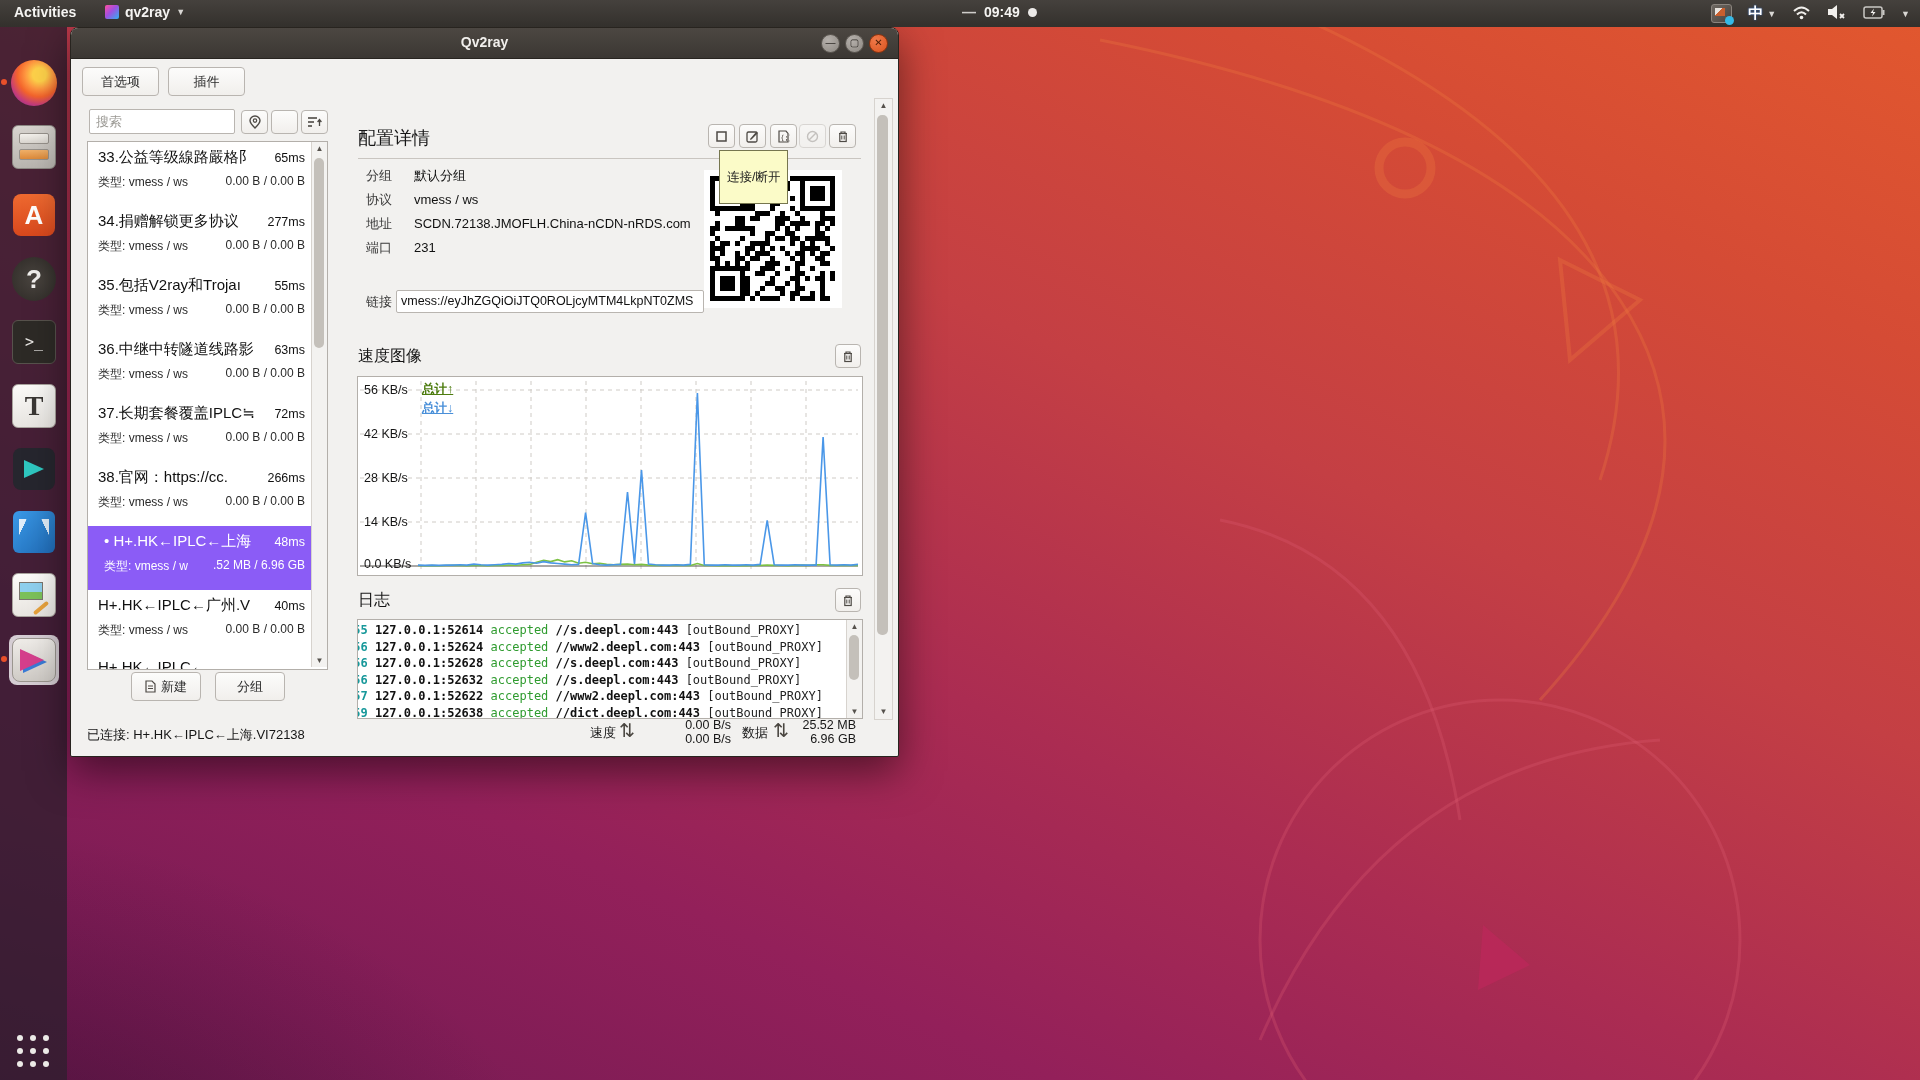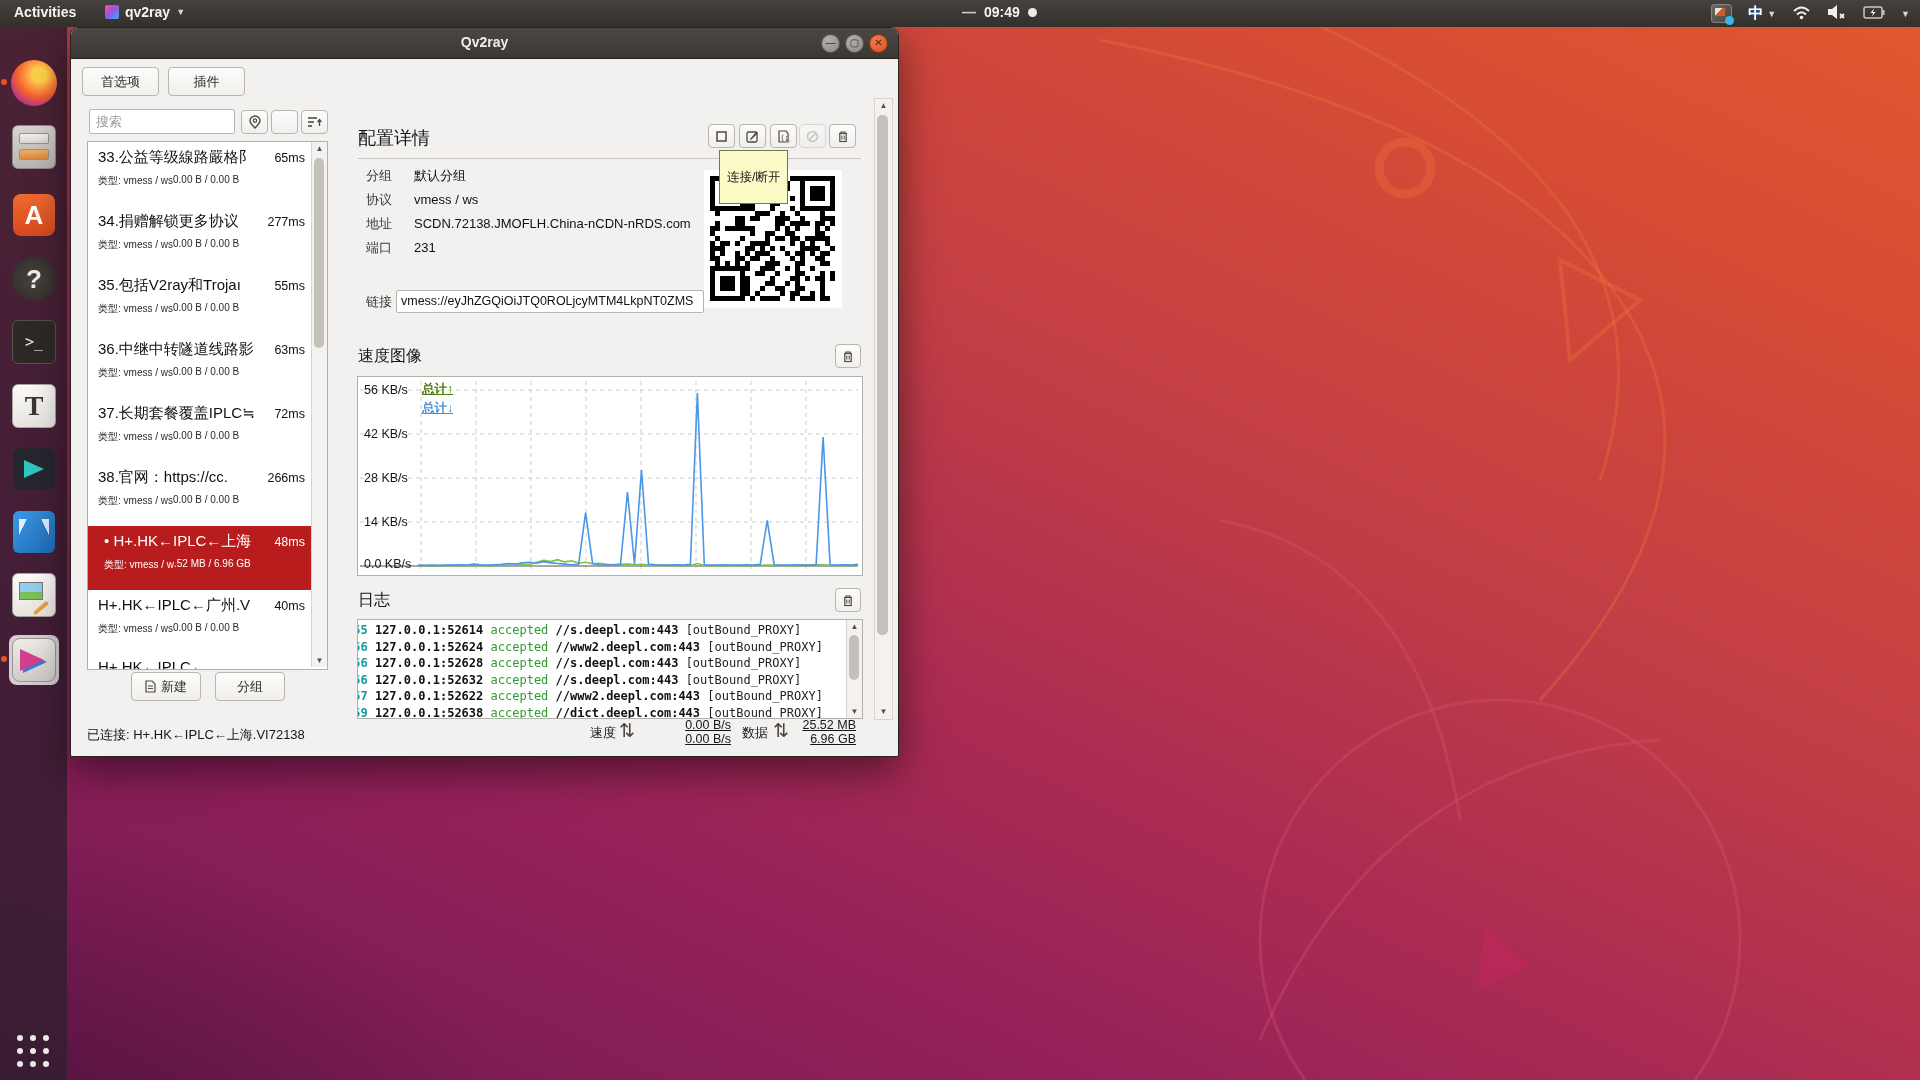--- a/index.html
+++ b/index.html
@@ -90,22 +90,22 @@
   input.search{position:absolute;left:18px;top:51px;width:132px;height:23px;border:1px solid #b9b5b0;
     border-radius:2px;background:#fff;padding:0 6px;font-size:13px;color:#1c1c1c;font-family:"Liberation Sans",sans-serif;}
   input.search::placeholder{color:#9a9893;}
   
   #serverlist{position:absolute;left:16px;top:83px;width:239px;height:527px;background:#fff;
     border:1px solid #b3afaa;overflow:hidden;}
   .srow{position:relative;height:64px;padding:6px 22px 0 10px;box-sizing:border-box;}
   .srow .l1{display:flex;justify-content:space-between;align-items:baseline;white-space:nowrap;overflow:hidden;}
   .srow .nm{font-size:15px;color:#111;overflow:hidden;white-space:nowrap;max-width:168px;}
   .srow .lat{font-size:12.5px;color:#111;margin-left:4px;}
-  .srow .l2{display:flex;margin-top:7px;font-size:10px;color:#2a2a2a;white-space:nowrap;}
-  .srow.sel{background:#b91c1c;padding-left:16px;}
+  .srow .l2{display:flex;justify-content:space-between;margin-top:7px;font-size:12px;color:#2a2a2a;white-space:nowrap;}
+  .srow.sel{background:#8b5cf6;padding-left:16px;}
   .srow.sel .nm,.srow.sel .lat,.srow.sel .l2{color:#fff;}
   .srow.clip{height:15px;padding-top:4px;}
   .vscroll{position:absolute;top:1px;bottom:1px;right:1px;width:15px;background:#f3f2f0;border-left:1px solid #d7d3ce;}
   .vscroll .up,.vscroll .dn{position:absolute;left:0;right:0;height:13px;font-size:8px;color:#55514c;text-align:center;line-height:13px;}
   .vscroll .up{top:0;} .vscroll .dn{bottom:0;}
   .vscroll .thumb{position:absolute;left:2px;width:10px;background:#c4c0ba;border-radius:5px;}
   
   #status-conn{position:absolute;left:16px;top:668px;font-size:13px;color:#161616;}
   
   #details-title{position:absolute;left:287px;top:68px;font-size:18px;color:#161616;}
@@ -132,21 +132,21 @@
   .lt{color:#17989a;font-weight:bold;} .lip{color:#111;font-weight:bold;}
   .lst{color:#2e9b2e;} .lurl{color:#111;font-weight:bold;} .ltag{color:#222;}
   
   #mainscroll{position:absolute;right:5px;top:40px;width:17px;height:620px;background:#f3f2f0;border:1px solid #d7d3ce;}
   #mainscroll .up,#mainscroll .dn{position:absolute;left:0;right:0;height:14px;font-size:8px;color:#55514c;text-align:center;line-height:14px;}
   #mainscroll .up{top:0;} #mainscroll .dn{bottom:0;}
   #mainscroll .thumb{position:absolute;left:2px;width:11px;top:16px;height:520px;background:#c4c0ba;border-radius:5px;}
   
   .sb-label{position:absolute;font-size:13px;color:#161616;}
   .sb-updown{position:absolute;font-size:19px;color:#4a4640;}
-  .sb-vals{position:absolute;font-size:12.5px;color:#161616;text-align:right;line-height:14px;white-space:pre-line;text-decoration:underline;}
+  .sb-vals{position:absolute;font-size:12.5px;color:#161616;text-align:right;line-height:14px;white-space:pre-line;}
   .trash-sm{width:24px;height:22px;}
   .dimmed{opacity:.45;}
 </style>
 </head>
 <body>
 
 <div id="screen">
   <div id="wallpaper">
     <svg width="1920" height="1080" style="position:absolute;inset:0;">
       <g fill="none" stroke="#f07a3e" stroke-opacity="0.30">

